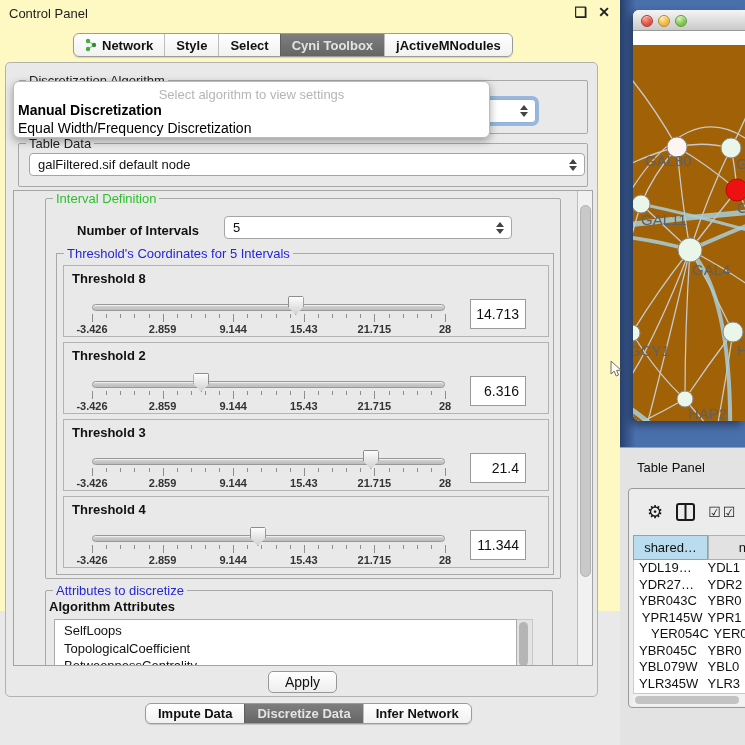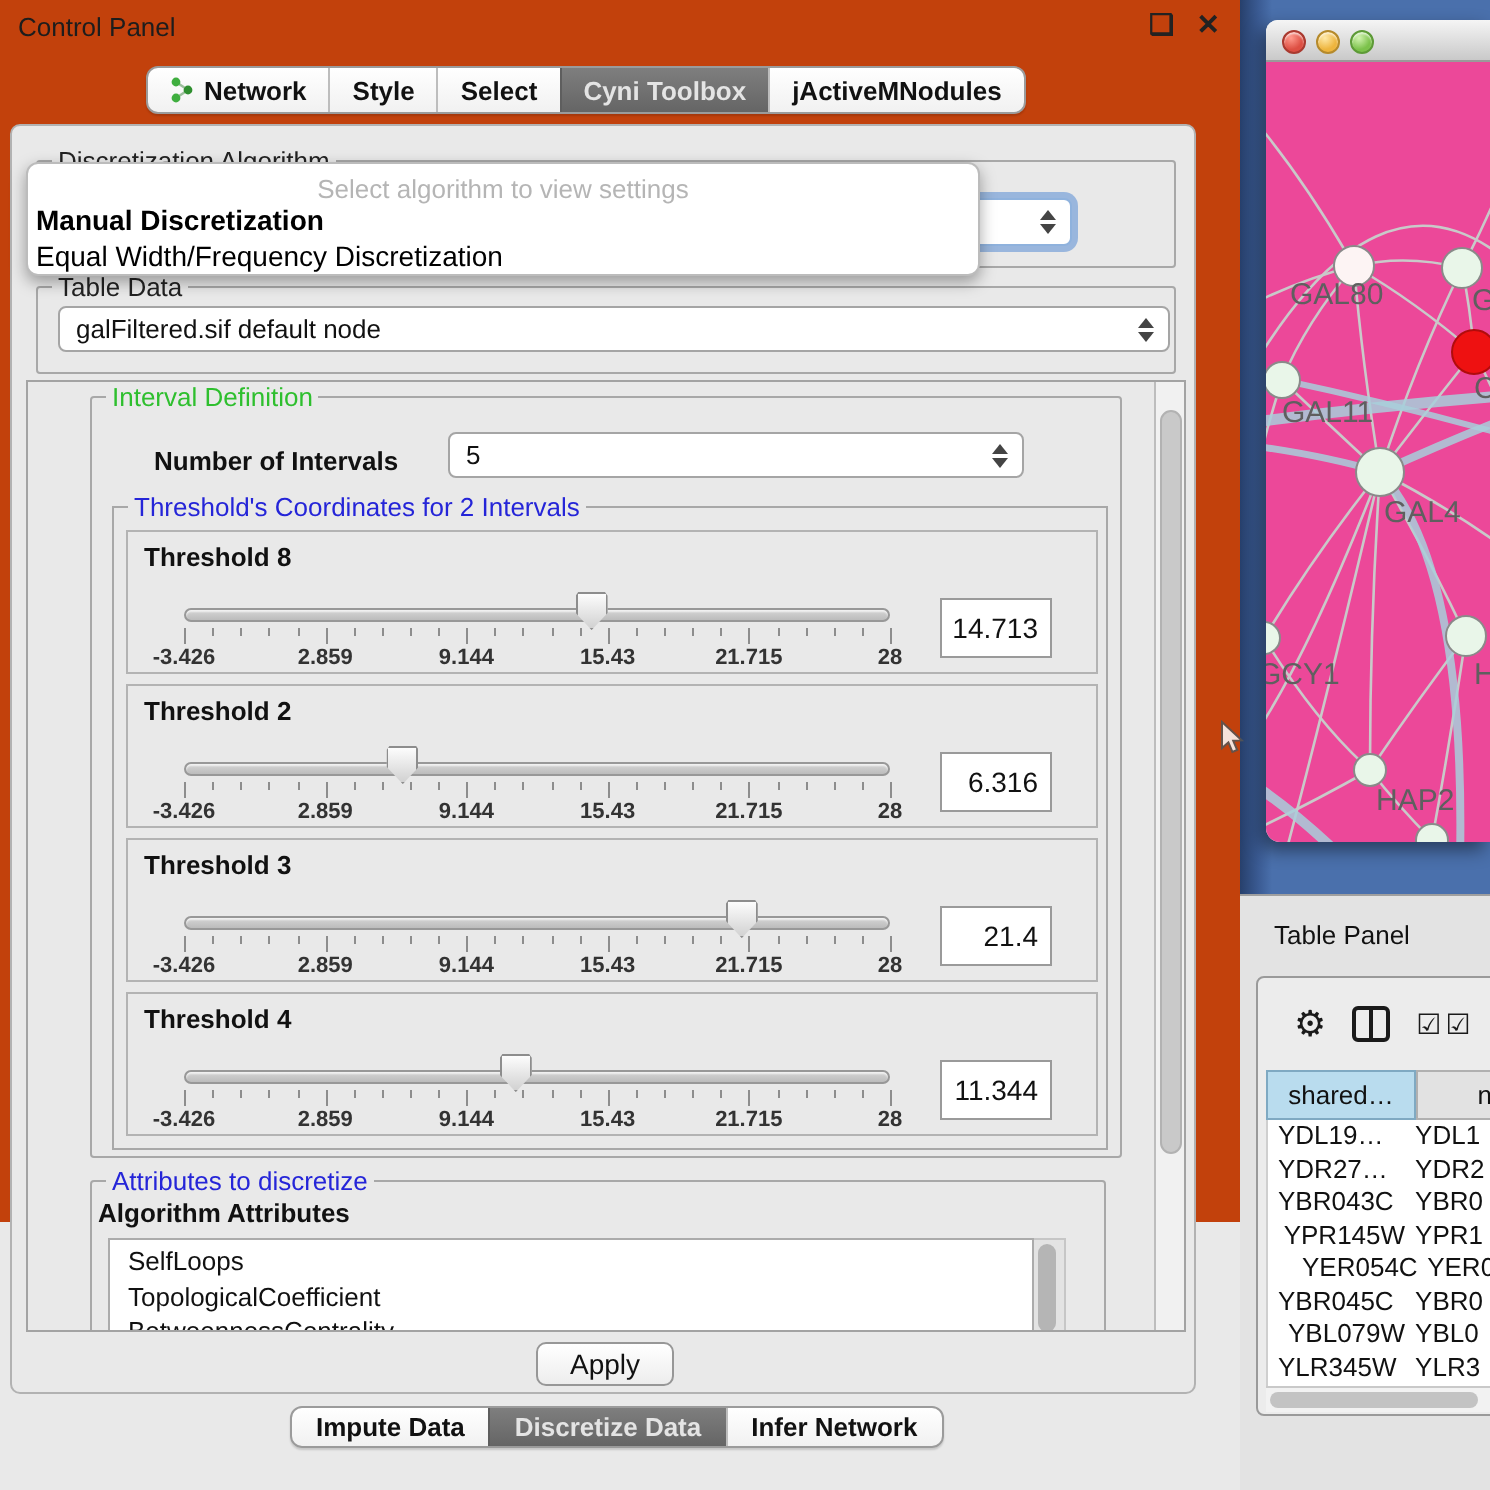--- a/index.html
+++ b/index.html
@@ -1,20 +1,20 @@
 <!DOCTYPE html>
 <html><head>
 <meta charset="utf-8">
 <style>
   * { margin:0; padding:0; box-sizing:border-box; }
   html,body { width:745px; height:745px; }
   body { font-family:"Liberation Sans", sans-serif; background:#e9e9e9; position:relative; overflow:hidden; }
 
   
-  .control-panel { position:absolute; left:0; top:0; width:620px; height:611px; background:#c2410c; }
+  .control-panel { position:absolute; left:0; top:0; width:620px; height:611px; background:#fef9c3; }
   .titlebar { position:absolute; left:0; top:0; width:620px; height:26px; }
   .titlebar .wtitle { position:absolute; left:9px; top:6px; font-size:13px; color:#1d1d1d; }
   .win-btn { position:absolute; top:4px; font-size:14px; font-weight:bold; color:#222; cursor:default; }
   .win-float { right:33px; }
   .win-close { right:10px; }
 
   
   .tabs { position:absolute; display:flex; height:24px; border:1px solid #9b9b9b; border-radius:6px; overflow:hidden; background:linear-gradient(#ffffff,#f1f1f1); box-shadow:0 1px 1px rgba(0,0,0,.15); }
   .seg { display:flex; align-items:center; gap:5px; padding:0 11px; font-size:13px; font-weight:bold; color:#111; border-left:1px solid #bdbdbd; white-space:nowrap; }
   .seg:first-child { border-left:none; }
@@ -77,21 +77,21 @@
   .apply-btn { position:absolute; left:268px; top:671px; width:69px; height:22px; background:linear-gradient(#ffffff,#ededed); border:1px solid #979797; border-radius:5px; font-size:14px; color:#111; font-family:"Liberation Sans",sans-serif; }
 
   
   .desktop { position:absolute; left:620px; top:0; width:125px; height:447px; background:linear-gradient(90deg,#27406c 0px,#3a5a92 9px,#4a70ac 16px,#4a70ac 100%); }
   .net-window { position:absolute; left:13px; top:10px; width:112px; height:411px; border-radius:6px 0 0 7px; box-shadow:-3px 4px 9px rgba(0,0,0,.45); overflow:hidden; background:#fff; }
   .net-titlebar { position:absolute; left:0; top:0; width:100%; height:21px; background:linear-gradient(#f5f5f5,#c9c9c9); border-bottom:1px solid #9a9a9a; }
   .light { position:absolute; top:4.5px; width:12px; height:12px; border-radius:50%; box-shadow:inset 0 1px 1px rgba(255,255,255,.7); }
   .light.red { left:8px; background:radial-gradient(circle at 35% 30%, #ff9a8d, #dd4f43 60%); border:1px solid #a93a30; }
   .light.yellow { left:25px; background:radial-gradient(circle at 35% 30%, #ffe9a8, #eeb53e 60%); border:1px solid #b58a2c; }
   .light.green { left:42px; background:radial-gradient(circle at 35% 30%, #d2f3b0, #7cc24b 60%); border:1px solid #5d9a37; }
-  .net-content { position:absolute; left:0; top:21px; width:112px; height:390px; background:#ec4899; overflow:hidden; }
+  .net-content { position:absolute; left:0; top:35px; width:112px; height:390px; background:#a16207; overflow:hidden; }
 
   
   .table-panel { position:absolute; left:620px; top:447px; width:125px; height:298px; background:#e3e3e3; border-top:1px solid #9f9f9f; }
   .tp-title { position:absolute; left:17px; top:12px; font-size:13px; color:#111; }
   .tp-frame { position:absolute; left:8px; top:40px; width:130px; height:220px; background:#ececec; border:1px solid #9a9a9a; border-radius:4px; overflow:hidden; }
   .tp-toolbar { position:absolute; left:0; top:0; width:100%; height:46px; display:flex; align-items:center; gap:13px; padding-left:18px; }
   .gear-ic { font-size:18px; color:#1a1a1a; line-height:1; }
   .col-ic { width:19px; height:18px; }
   .chk-ic { font-size:14px; color:#1a1a1a; letter-spacing:2px; }
   .tp-header { position:absolute; left:4px; top:46px; display:flex; height:25px; }
@@ -161,21 +161,21 @@
 
     <div class="viewport">
       <div class="group interval-group">
         <span class="gtitle green">Interval Definition</span>
         <span class="num-label">Number of Intervals</span>
         <div class="combo num-combo">
           <span>5</span>
           <span class="stepper"></span>
         </div>
         <div class="thresh-group">
-          <span class="gtitle blue">Threshold's Coordinates for 2 Intervals</span>
+          <span class="gtitle blue">Threshold's Coordinates for 5 Intervals</span>
           <div class="thresh-stack" id="threshStack">
               <div class="threshold-box">
                 <span class="t-label">Threshold 8</span>
                 <div class="t-track"></div>
                 <div class="t-thumb" style="left:223.8px"></div>
                 <div class="t-tick major" style="left:28.0px"></div>
                 <div class="t-tick minor" style="left:42.1px"></div>
                 <div class="t-tick minor" style="left:56.2px"></div>
                 <div class="t-tick minor" style="left:70.4px"></div>
                 <div class="t-tick minor" style="left:84.5px"></div>
@@ -463,21 +463,21 @@
           </div>
           <div class="tp-row">
             <div class="tp-td" style="width: 75px; margin-left: 12px;">YER054C</div>
             <div class="tp-td" style="width: 76px;">YER0</div>
           </div>
           <div class="tp-row">
             <div class="tp-td" style="width: 75px;">YBR045C</div>
             <div class="tp-td" style="width: 76px;">YBR0</div>
           </div>
           <div class="tp-row">
-            <div class="tp-td" style="width: 75px; text-align: right;">YBL079W</div>
+            <div class="tp-td" style="width: 75px;">YBL079W</div>
             <div class="tp-td" style="width: 76px;">YBL0</div>
           </div>
           <div class="tp-row">
             <div class="tp-td" style="width: 75px;">YLR345W</div>
             <div class="tp-td" style="width: 76px;">YLR3</div>
           </div>
           <div class="tp-row">
             <div class="tp-td" style="width: 75px;">YIL052C</div>
             <div class="tp-td" style="width: 76px;">YIL0</div>
           </div>

